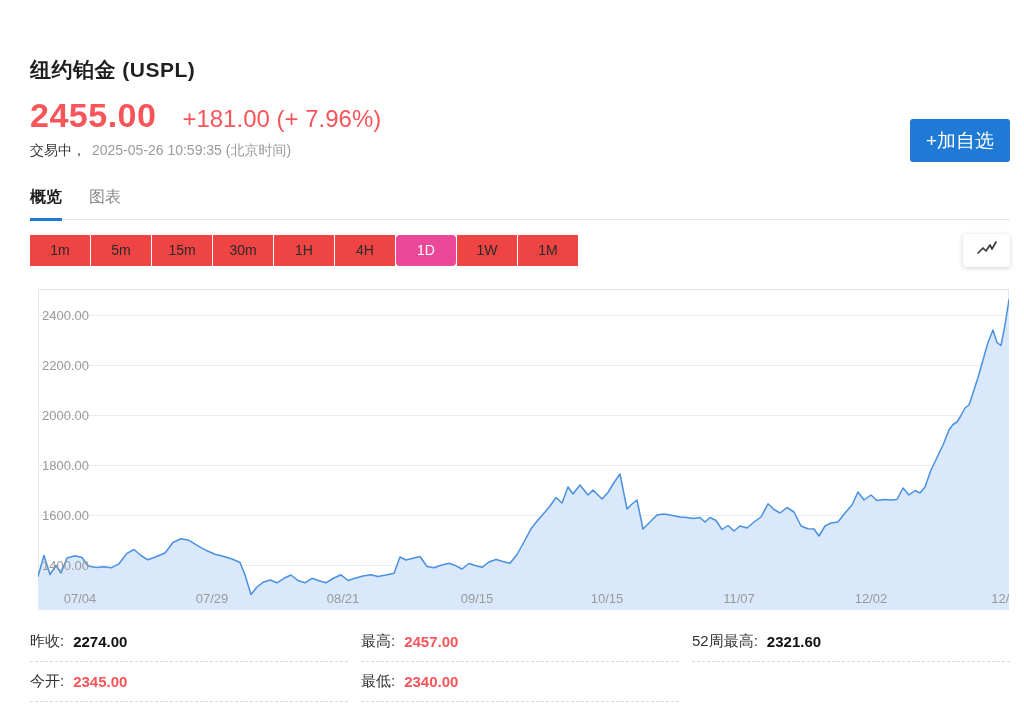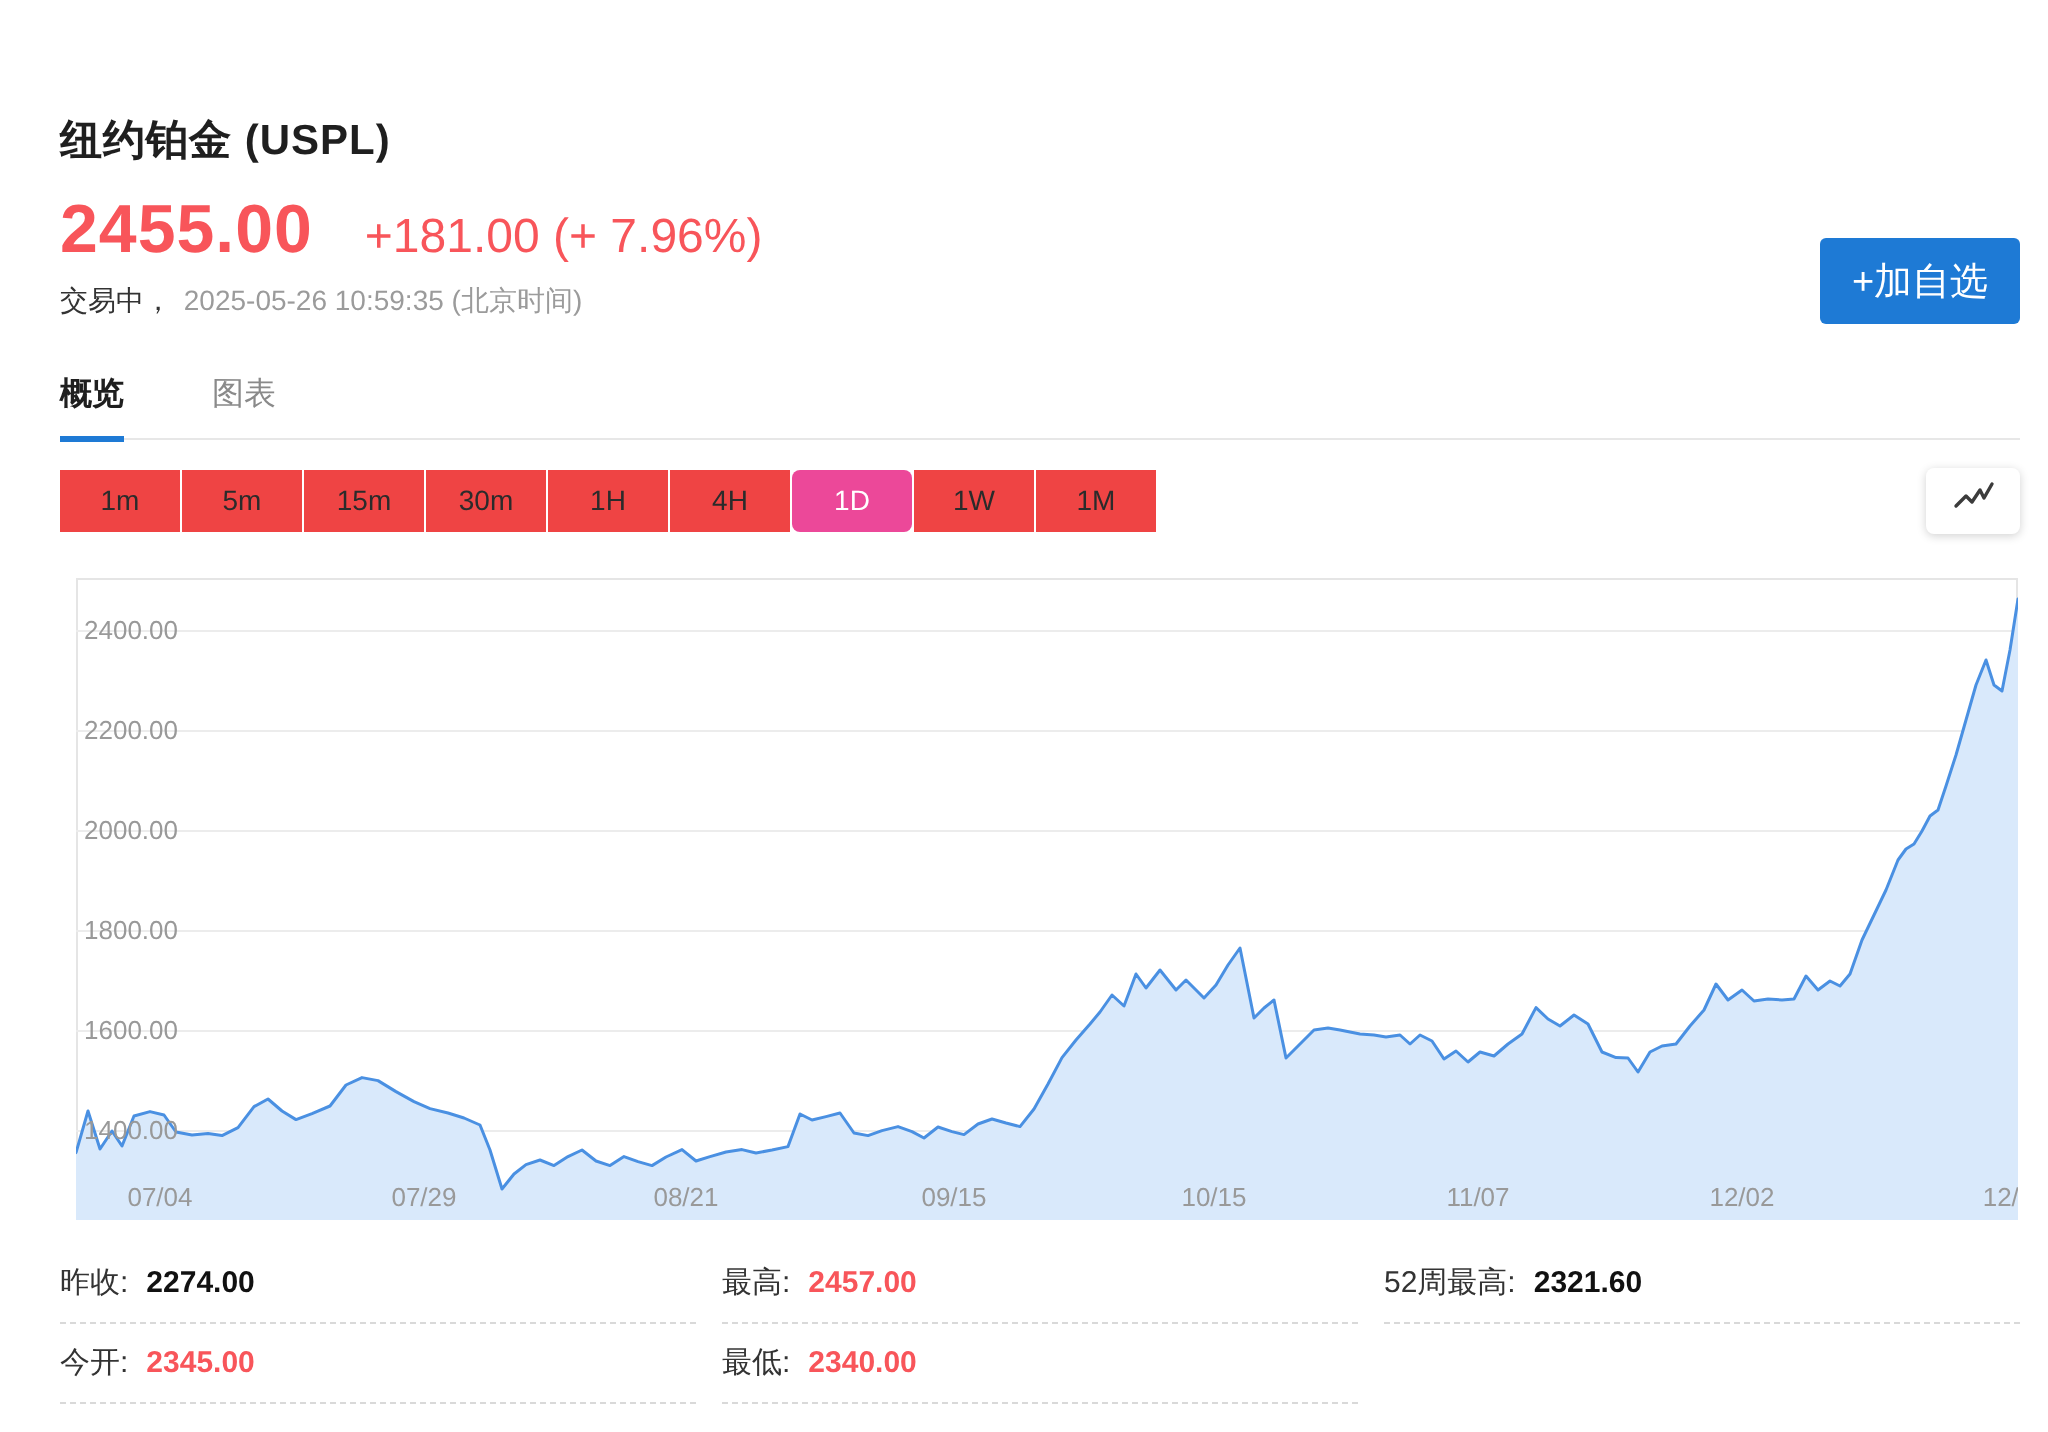--- a/index.html
+++ b/index.html
@@ -19,21 +19,21 @@
   .status-live { color:#333; }
   .status-time { color:#9b9b9b; margin-left:2px; }
   .add-btn {
     position:absolute; top:60px; right:14px; width:100px; height:43px;
     border:none; color:#fff; font-size:19px; border-radius:3px; cursor:pointer;
     font-family:inherit;
     margin-top:32px;
   }
 
   
-  .tabs { margin-top:27px; display:flex; gap:44px; border-bottom:1px solid #e7e7e7; }
+  .tabs { margin-top:27px; display:flex; gap:27px; border-bottom:1px solid #e7e7e7; }
   .tab { font-size:16px; color:#8a8a8a; padding-bottom:11px; cursor:pointer; position:relative; }
   .tab.active { color:#1f1f1f; font-weight:700; }
   .tab.active::after { content:""; position:absolute; left:0; right:0; bottom:-2px; height:3px; }
 
   
   .toolbar { margin-top:14px; display:flex; align-items:center; justify-content:space-between; height:32px; }
   .ranges { display:flex; }
   .chip {
     width:60px; height:31px; margin-right:1px; background:#ef4444; border:none;
     font-size:14px; color:#2b2b2b; cursor:pointer; display:flex; align-items:center; justify-content:center;

